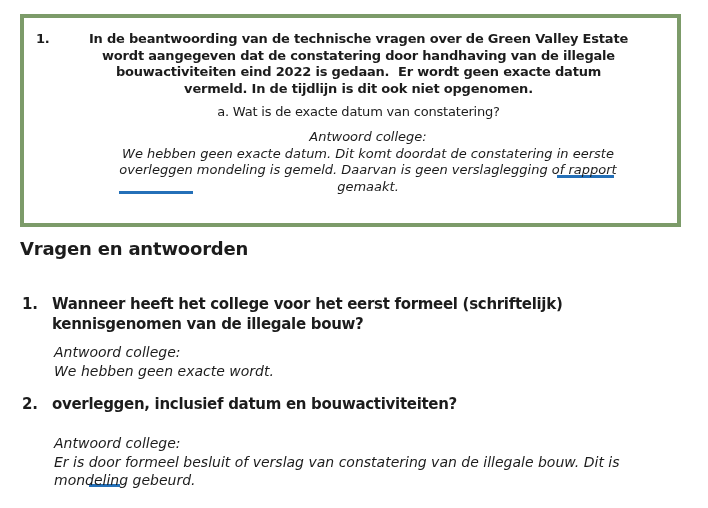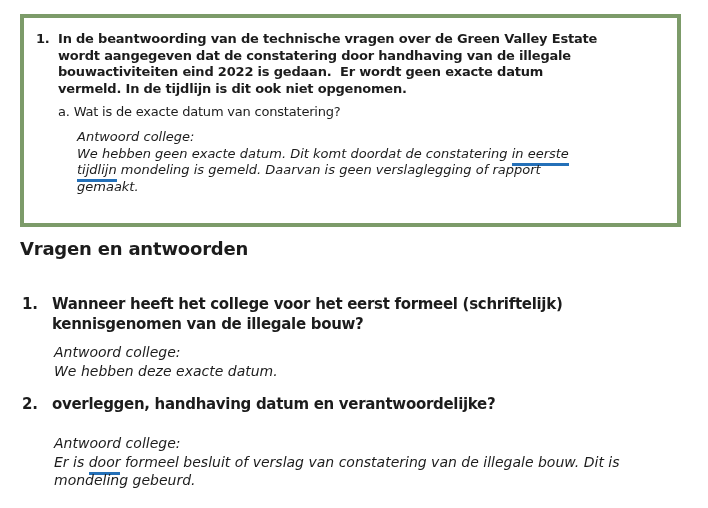--- a/index.html
+++ b/index.html
@@ -12,21 +12,21 @@
   .green-box{
     position:absolute;left:20px;top:14px;box-sizing:border-box;
     width:661px;height:213px;border:4px solid #7c9b69;
     padding:13px 18px 0 12px;background:#ffffff;
   }
   .box-row{display:flex;align-items:flex-start;}
   .box-num{
     width:22px;flex:0 0 22px;font-weight:bold;font-size:13px;line-height:16.6px;
     letter-spacing:-0.2px;
   }
-  .box-body{flex:1 1 auto;min-width:0;}
+  .box-body{flex:1 1 auto;min-width:0;text-align:center;}
   .box-line{
     font-weight:bold;font-size:13px;line-height:16.6px;letter-spacing:-0.2px;
     white-space:pre-wrap;
   }
   .box-subq{
     font-weight:normal;font-size:13px;line-height:16.6px;letter-spacing:-0.2px;
     margin-top:7px;white-space:pre-wrap;
   }
   .box-answer{
     margin:8px 0 0 19px;font-style:italic;font-size:13px;line-height:16.7px;
@@ -46,66 +46,66 @@
   .qa-line{white-space:pre;}
   .answer-block{
     position:absolute;left:54px;font-style:italic;font-size:14px;line-height:18.5px;
   }
   #qa1{top:294px;}
   #ans1{top:343px;}
   #qa2{top:394px;}
   #ans2{top:434px;}
   
   .ublue{
-    border-bottom:3px solid #2470b8;padding-bottom:2px;
+    border-bottom:3px solid #2470b8;padding-bottom:14px;
   }
 </style>
 </head>
 <body>
 
 <div class="green-box">
   <div class="box-row">
     <div class="box-num">1.</div>
     <div class="box-body">
       <div class="box-line">In de beantwoording van de technische vragen over de Green Valley Estate</div>
       <div class="box-line">wordt aangegeven dat de constatering door handhaving van de illegale</div>
       <div class="box-line">bouwactiviteiten eind 2022 is gedaan.  Er wordt geen exacte datum</div>
       <div class="box-line">vermeld. In de tijdlijn is dit ook niet opgenomen.</div>
 
       <div class="box-subq">a. Wat is de exacte datum van constatering?</div>
 
       <div class="box-answer">
         <div class="ans-line">Antwoord college:</div>
         <div class="ans-line"><span>We hebben geen exacte datum. Dit komt doordat de constatering </span><span class="ublue">in eerste</span></div>
-        <div class="ans-line"><span class="ublue">tijdlijn</span><span> mondeling is gemeld. Daarvan is geen verslaglegging of rapport</span></div>
+        <div class="ans-line"><span class="ublue">overleggen</span><span> mondeling is gemeld. Daarvan is geen verslaglegging of rapport</span></div>
         <div class="ans-line">gemaakt.</div>
       </div>
     </div>
   </div>
 </div>
 
 <div class="section-heading">Vragen en antwoorden</div>
 
 <div class="qa-block" id="qa1">
   <div class="qa-num">1.</div>
   <div class="qa-lines">
     <div class="qa-line">Wanneer heeft het college voor het eerst formeel (schriftelijk)</div>
     <div class="qa-line">kennisgenomen van de illegale bouw?</div>
   </div>
 </div>
 
 <div class="answer-block" id="ans1">
   <div class="ans-line">Antwoord college:</div>
-  <div class="ans-line">We hebben deze exacte datum.</div>
+  <div class="ans-line">We hebben geen exacte wordt.</div>
 </div>
 
 <div class="qa-block" id="qa2">
   <div class="qa-num">2.</div>
   <div class="qa-lines">
-    <div class="qa-line">overleggen, handhaving datum en verantwoordelijke?</div>
+    <div class="qa-line">overleggen, inclusief datum en bouwactiviteiten?</div>
   </div>
 </div>
 
 <div class="answer-block" id="ans2">
   <div class="ans-line">Antwoord college:</div>
   <div class="ans-line"><span>Er is </span><span class="ublue">door</span><span> formeel besluit of verslag van constatering van de illegale bouw. Dit is</span></div>
   <div class="ans-line">mondeling gebeurd.</div>
 </div>
 
 </body></html>

